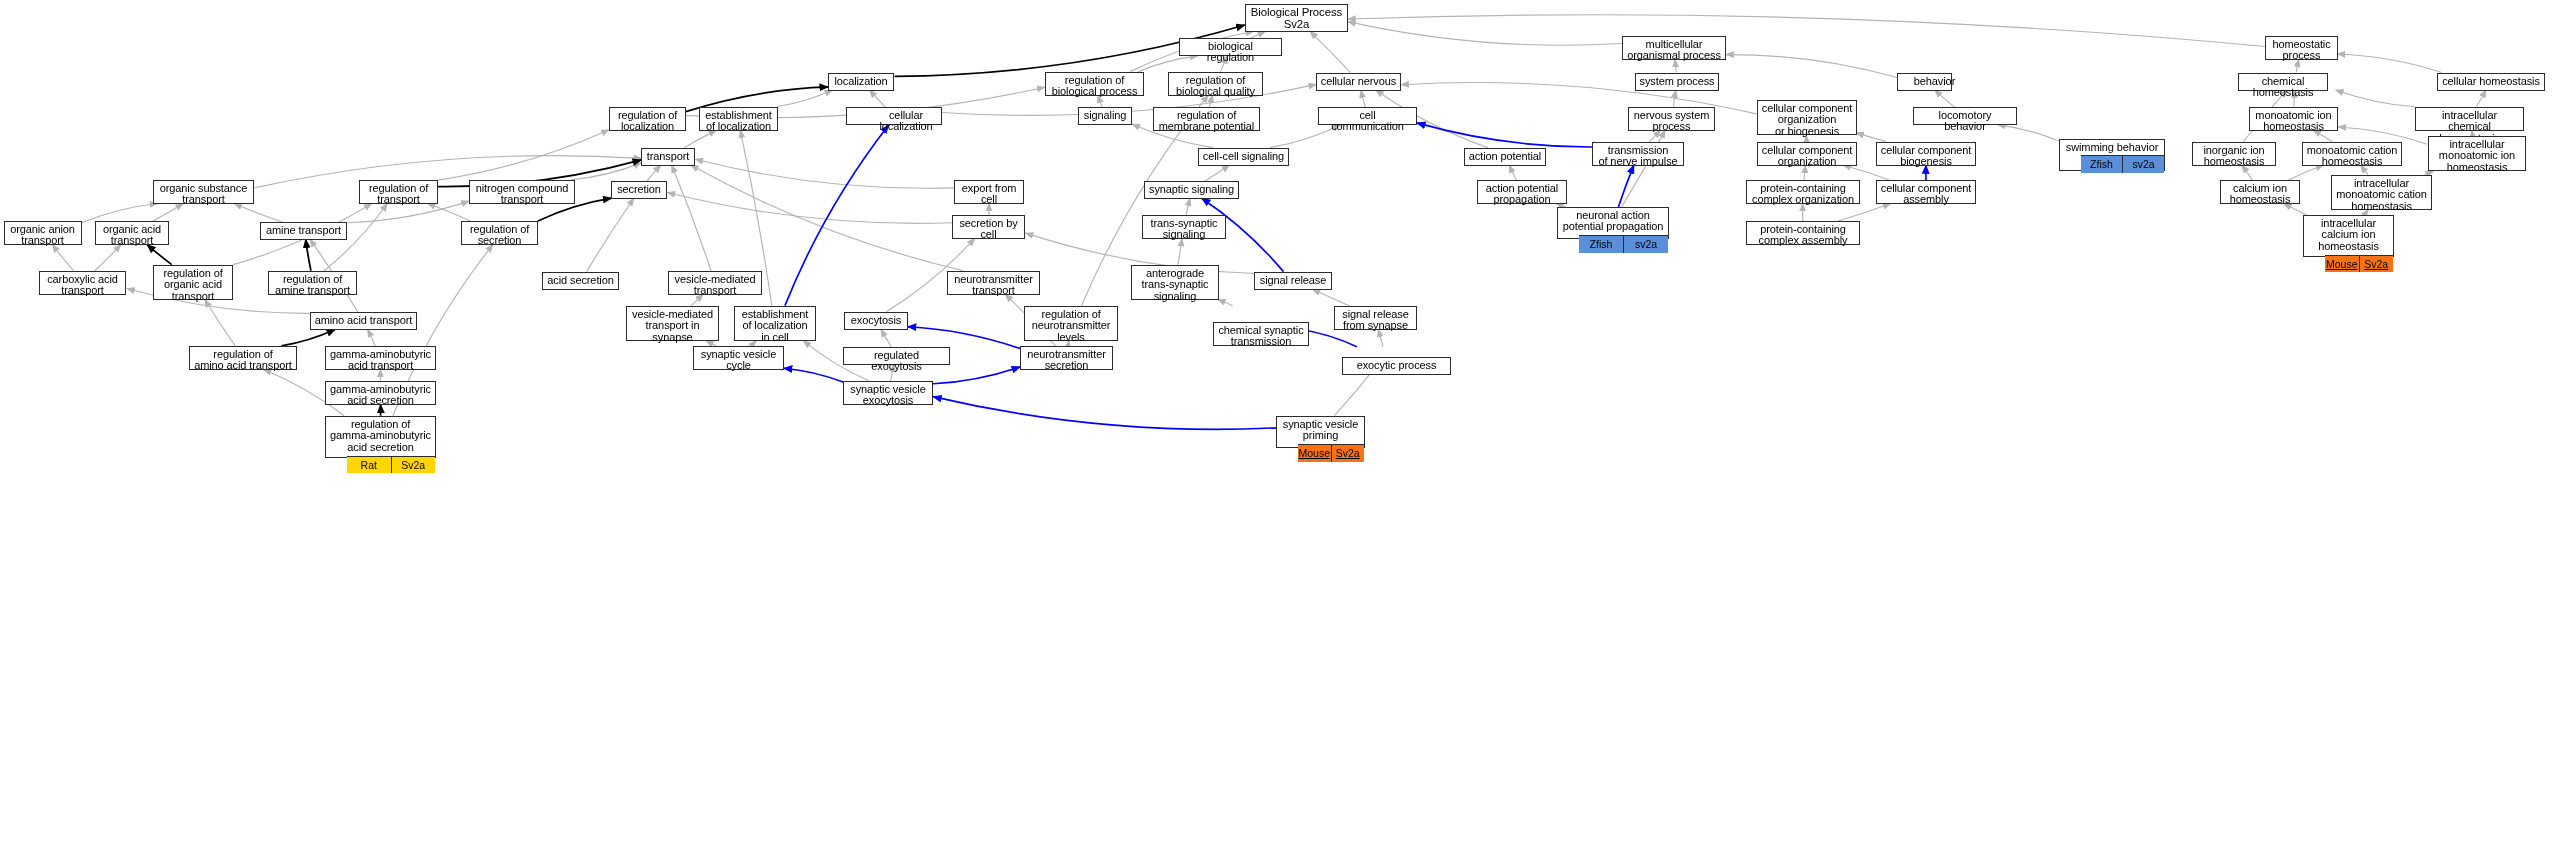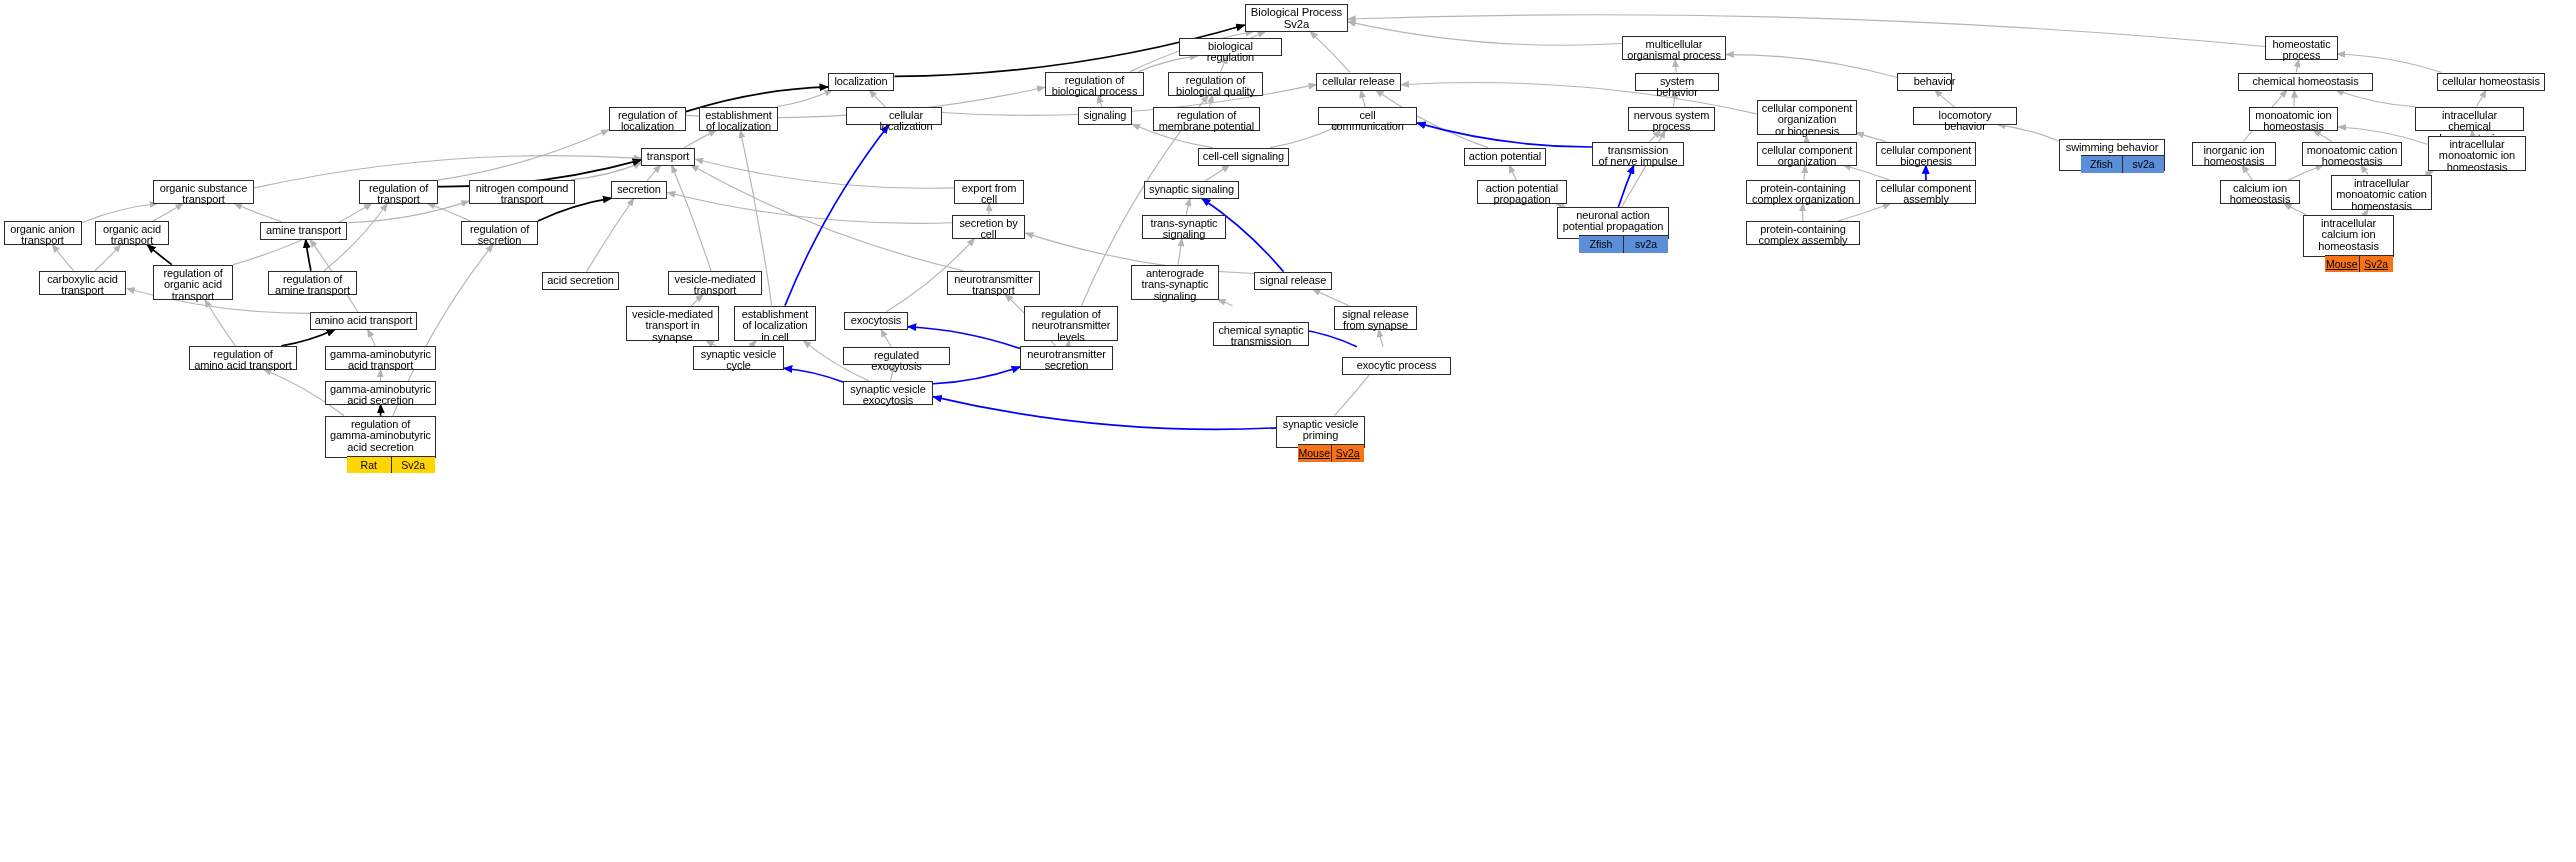--- a/index.html
+++ b/index.html
@@ -201,37 +201,37 @@
     </div>
     <div class="node" style="left: 1045px; top: 72px; width: 99px; height: 23.6px;">
       <div class="lbl">regulation of
 biological process</div>
     </div>
     <div class="node" style="left: 1168px; top: 72px; width: 95px; height: 23.6px;">
       <div class="lbl">regulation of
 biological quality</div>
     </div>
     <div class="node" style="left: 1316px; top: 73px; width: 85px; height: 17.5px;">
-      <div class="lbl">cellular release</div>
+      <div class="lbl">cellular nervous</div>
     </div>
     <div class="node" style="left: 1622px; top: 36px; width: 104px; height: 23.6px;">
       <div class="lbl">multicellular
 organismal process</div>
     </div>
     <div class="node" style="left: 1635px; top: 73px; width: 84px; height: 17.5px;">
-      <div class="lbl">system behavior</div>
+      <div class="lbl">system process</div>
     </div>
     <div class="node" style="left: 1897px; top: 73px; width: 55px; height: 17.5px; padding-left: 20px;">
       <div class="lbl">behavior</div>
     </div>
     <div class="node" style="left: 2265px; top: 36px; width: 73px; height: 23.6px;">
       <div class="lbl">homeostatic
 process</div>
     </div>
-    <div class="node" style="left: 2238px; top: 73px; width: 135px; height: 17.5px;">
+    <div class="node" style="left: 2238px; top: 73px; width: 90px; height: 17.5px;">
       <div class="lbl">chemical homeostasis</div>
     </div>
     <div class="node" style="left: 2437px; top: 73px; width: 108px; height: 17.5px;">
       <div class="lbl">cellular homeostasis</div>
     </div>
     <div class="node" style="left: 609px; top: 107px; width: 77px; height: 23.6px;">
       <div class="lbl">regulation of
 localization</div>
     </div>
     <div class="node" style="left: 699px; top: 107px; width: 79px; height: 23.6px;">

